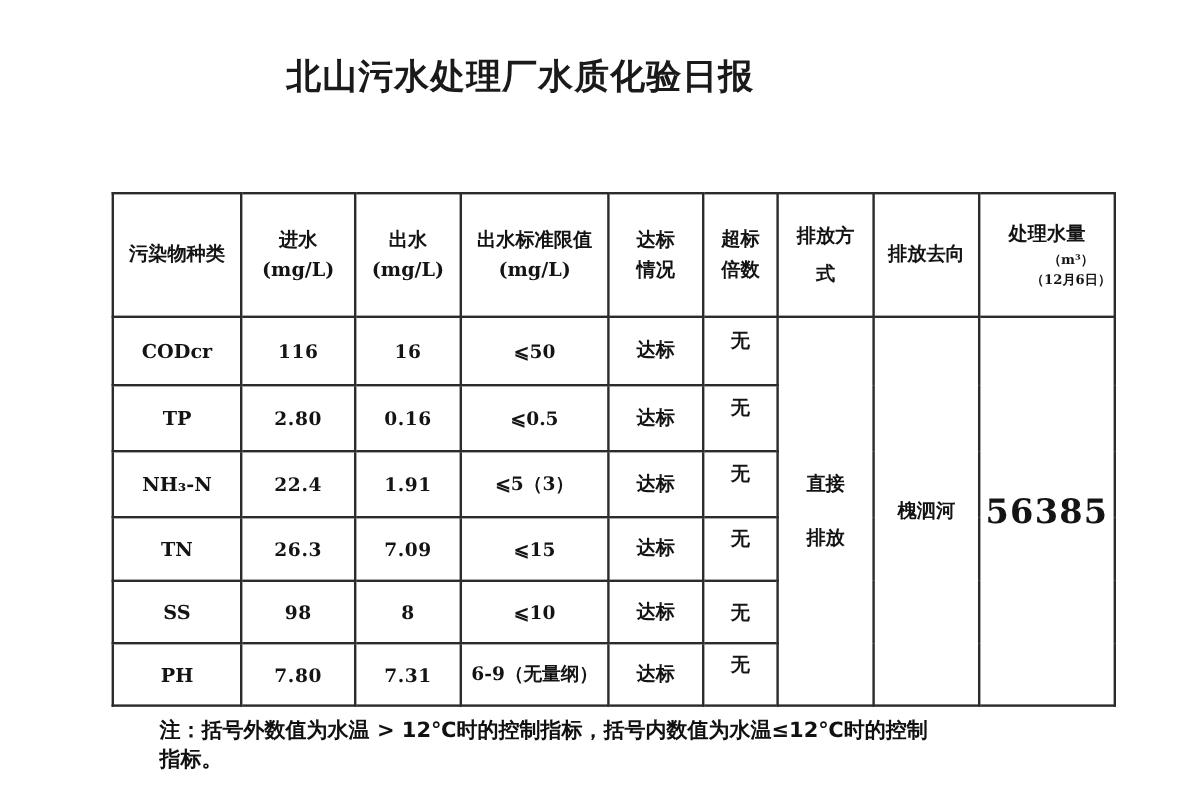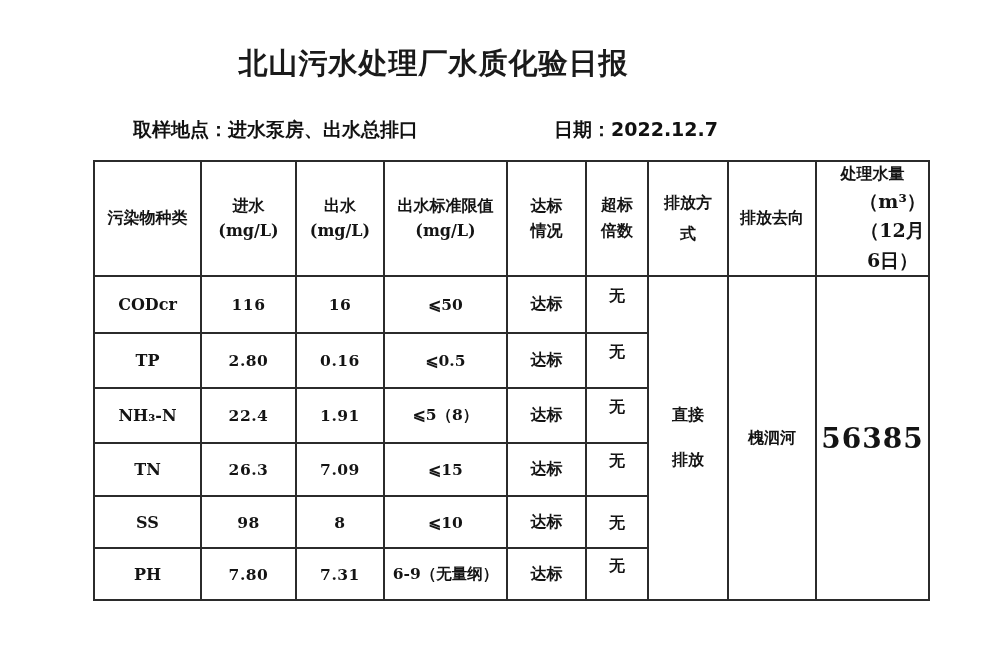--- a/index.html
+++ b/index.html
@@ -75,21 +75,21 @@
   tbody tr:nth-child(6) { height: 52px; margin-top: 40px; }
 
   th { font-size: 16px; line-height: 1.55; }
   th .h-line { display: block; }
   th .h-gap2 .h-line { margin: 1px 0; }
   th .wrap-3 {
     display: inline-block;
     width: 3.1em;
     line-height: 1.9;
   }
-  th .sub-line { font-size: 19px; padding-left: 40px; }
+  th .sub-line { font-size: 11px; padding-left: 40px; }
   td { font-size: 16px; }
   td.num { font-size: 15.5px; letter-spacing: 0.5px; }
   td.limit { font-size: 15.5px; }
 
   td.exceed .v {
     display: inline-block;
     transform: translateY(-8px);
   }
   tbody tr:nth-child(5) td.exceed .v { transform: translateY(1px); }
 
@@ -114,24 +114,20 @@
     color: #111;
   }
 </style>
 </head>
 <body>
 
 <div class="page">
 
   <h1 class="title">北山污水处理厂水质化验日报</h1>
 
-  <div class="meta-row">
-    <span>取样地点：进水泵房、出水总排口</span>
-    <span>日期：2022.12.7</span>
-  </div>
 
   <table class="report">
     <colgroup>
       <col style="width:107px">
         <col style="width:95px">
         <col style="width:88px">
       <col style="width:123px">
         <col style="width:79px">
         <col style="width:62px">
       <col style="width:80px">
@@ -197,21 +193,21 @@
         <td class="num">2.80</td>
         <td class="num">0.16</td>
         <td class="limit">⩽0.5</td>
         <td>达标</td>
         <td class="exceed"><span class="v">无</span></td>
       </tr>
       <tr>
         <td>NH₃-N</td>
         <td class="num">22.4</td>
         <td class="num">1.91</td>
-        <td class="limit">⩽5（8）</td>
+        <td class="limit">⩽5（3）</td>
         <td>达标</td>
         <td class="exceed"><span class="v">无</span></td>
       </tr>
       <tr>
         <td>TN</td>
         <td class="num">26.3</td>
         <td class="num">7.09</td>
         <td class="limit">⩽15</td>
         <td>达标</td>
         <td class="exceed"><span class="v">无</span></td>
@@ -228,14 +224,15 @@
         <td>PH</td>
         <td class="num">7.80</td>
         <td class="num">7.31</td>
         <td class="limit">6-9（无量纲）</td>
         <td>达标</td>
         <td class="exceed"><span class="v">无</span></td>
       </tr>
     </tbody>
   </table>
 
+  <p class="note">注：括号外数值为水温 &gt; 12℃时的控制指标，括号内数值为水温≤12℃时的控制指标。</p>
 
 </div>
 
 </body></html>

